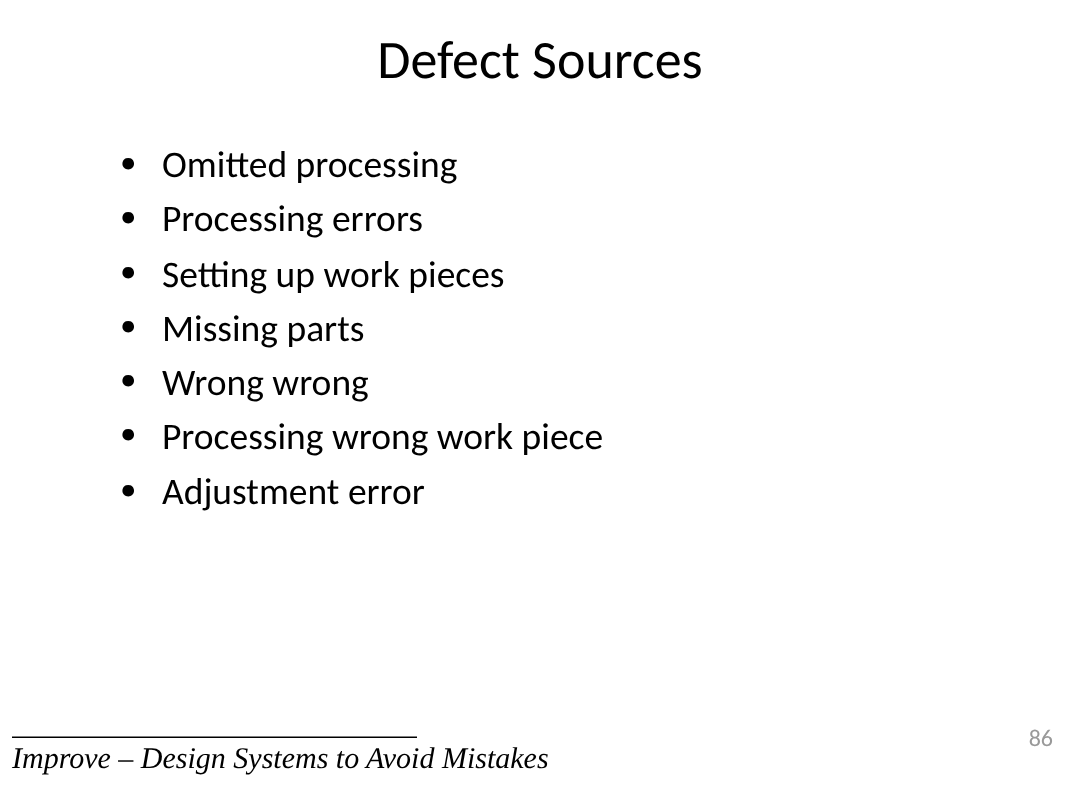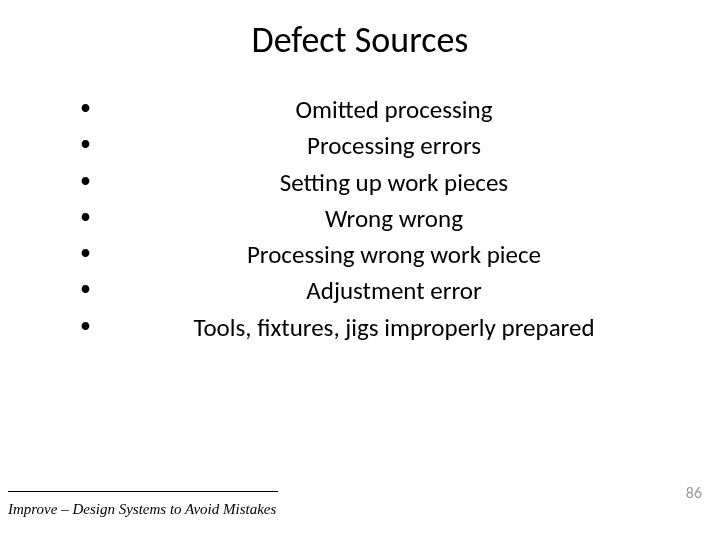--- a/index.html
+++ b/index.html
@@ -15,21 +15,20 @@
       text-align: center;
       font-size: 36px;
       font-weight: 400;
       color: #000;
       margin-top: 18px;
       margin-bottom: 30px;
     }
     .content {
       padding-left: 80px;
       padding-right: 40px;
-      text-align: center;
     }
     ul {
       list-style: none;
     }
     li {
       font-size: 25px;
       color: #000;
       line-height: 1.45;
       position: relative;
       padding-left: 28px;
@@ -47,43 +46,43 @@
       bottom: 48px;
       width: 270px;
       border-top: 1px solid #000;
     }
     .footer-text {
       position: absolute;
       left: 8px;
       bottom: 22px;
       font-family: Garamond, "Times New Roman", serif;
       font-style: italic;
-      font-size: 15px;
+      font-size: 20px;
       color: #000;
     }
     .page-number {
       position: absolute;
       right: 18px;
       bottom: 38px;
       font-size: 16px;
       color: #999;
     }
   </style>
 </head>
 <body>
 
 <h1 class="title">Defect Sources</h1>
 
 <div class="content">
   <ul>
     <li>Omitted processing</li>
     <li>Processing errors</li>
     <li>Setting up work pieces</li>
+    <li>Missing parts</li>
     <li>Wrong wrong</li>
     <li>Processing wrong work piece</li>
     <li>Adjustment error</li>
-    <li>Tools, fixtures, jigs improperly prepared</li>
   </ul>
 </div>
 
 <div class="footer-line"></div>
 <div class="footer-text">Improve – Design Systems to Avoid Mistakes</div>
 <div class="page-number">86</div>
 
 </body></html>

